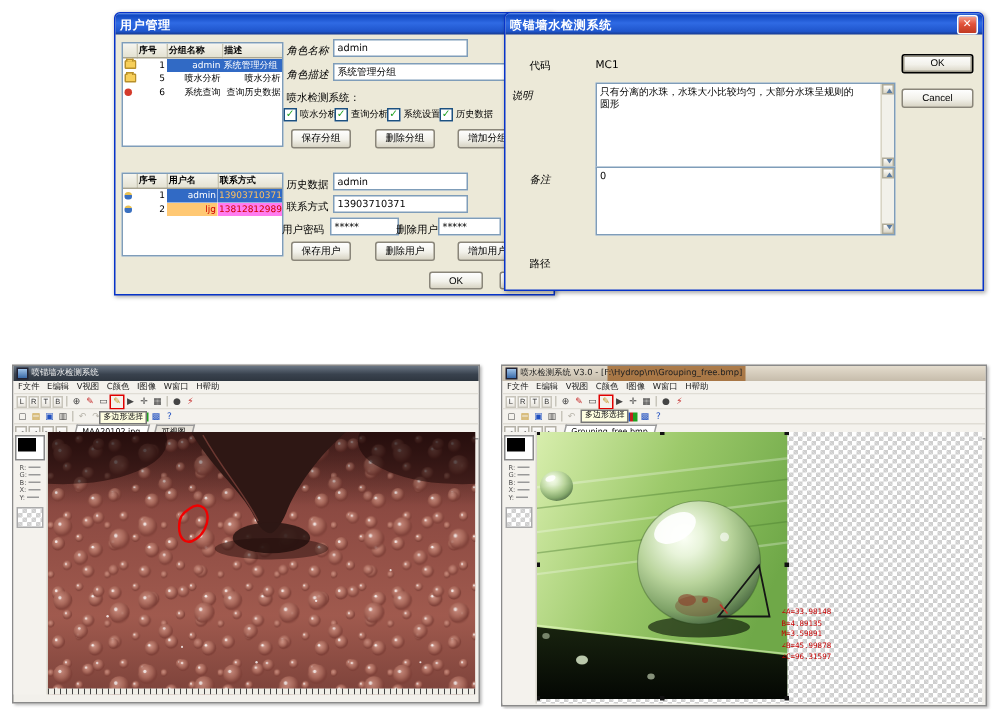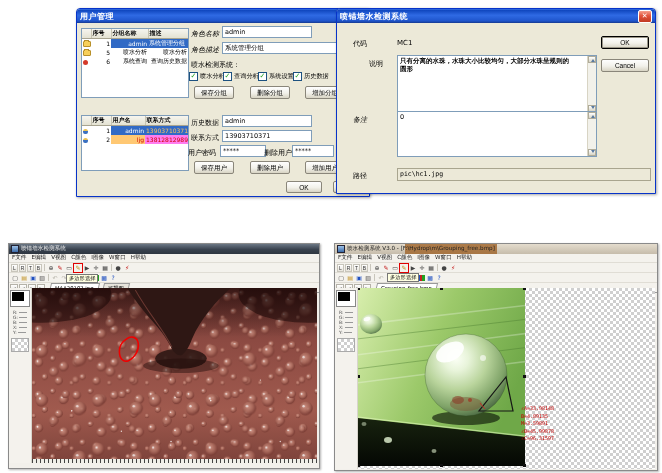--- a/index.html
+++ b/index.html
@@ -230,41 +230,40 @@
   <section class="xpdlg" id="dlg2" style="left:336px;top:8px;width:318px;height:184px;">
     <div class="tbar">
       <span>喷锚墙水检测系统</span>
       <span class="xclose">✕</span>
     </div>
 
     <span class="lbl" style="left:16px;top:30px;">代码</span>
     <span class="lbl" style="left:60px;top:30px;">MC1</span>
     <button class="xpbtn default" style="left:264px;top:27px;width:48px;height:13px;">OK</button>
 
-    <span class="lbl" style="left:32px;top:50px;">说明</span>
+    <span class="lbl" style="left:4px;top:50px;font-style:italic;">说明</span>
     <div class="ta" style="left:60px;top:46px;width:194px;height:54px;">
-      <div style="margin-right:20px;font-weight:bold;">只有分离的水珠，水珠大小比较均匀，大部分水珠呈规则的圆形</div>
+      <div style="margin-right:20px;">只有分离的水珠，水珠大小比较均匀，大部分水珠呈规则的圆形</div>
       <div class="vscroll">
         <span class="sb up"></span>
         <span class="sb dn"></span>
       </div>
     </div>
     <button class="xpbtn" style="left:264px;top:50px;width:48px;height:13px;">Cancel</button>
 
     <span class="lbl" style="left:16px;top:106px;font-style:italic;">备注</span>
     <div class="ta" style="left:60px;top:102px;width:194px;height:42px;">
       <div style="margin-right:9px;">0</div>
       <div class="vscroll">
         <span class="sb up"></span>
         <span class="sb dn"></span>
       </div>
     </div>
 
     <span class="lbl" style="left:16px;top:162px;">路径</span>
-    <div class="fld flat" style="left:60px;top:159px;width:248px;height:11px;font-family:'DejaVu Sans Mono','Liberation Mono',monospace;">pic\hc1.jpg</div>
   </section>
 
   <section class="ed" id="ed3" style="left:8px;top:243px;width:310px;height:224px;">
     <div class="edtb">
       <span class="appico"></span>
       <span class="ttl">喷锚墙水检测系统</span>
     </div>
     <div class="menubar">
       <span>F文件</span>
       <span>E编辑</span>

